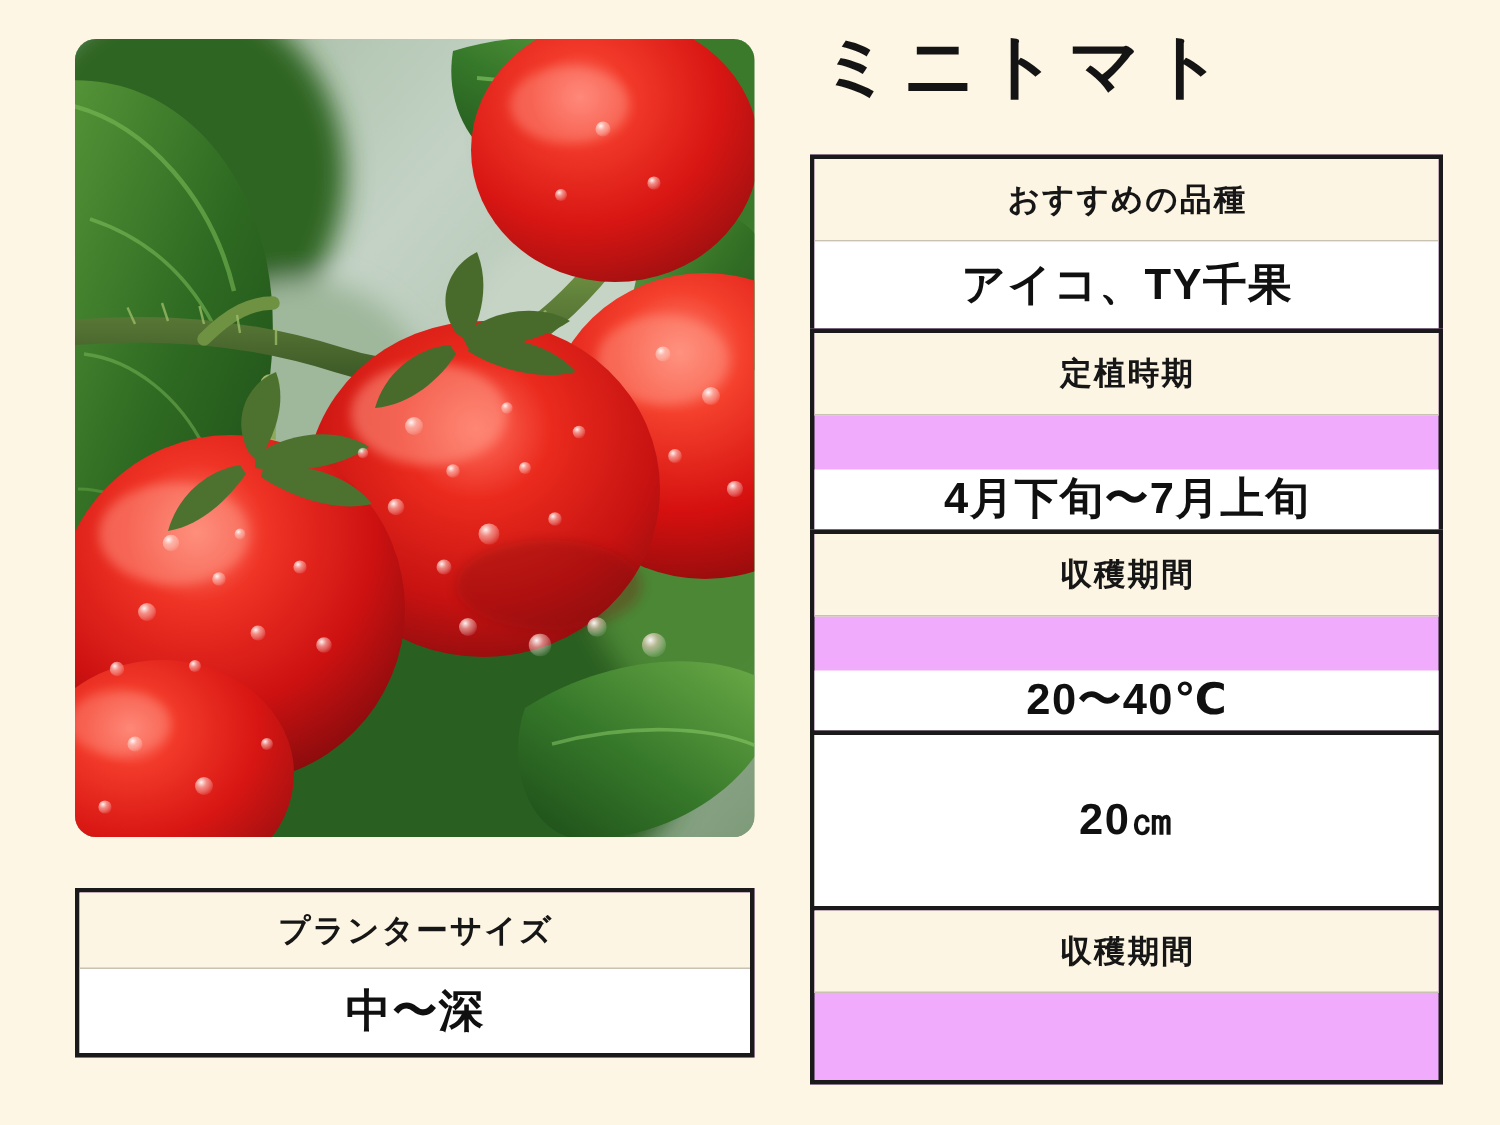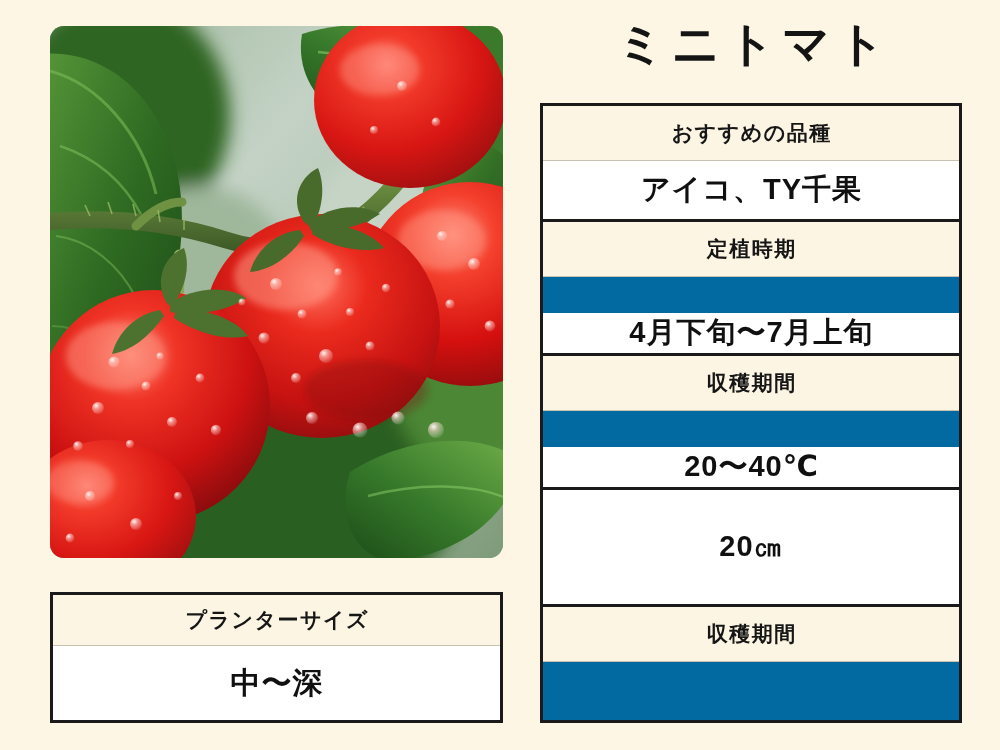--- a/index.html
+++ b/index.html
@@ -27,21 +27,21 @@
     background: #7e9a74;
   }
   #photo svg { display: block; width: 100%; height: 100%; }
 
   
   #title {
     position: absolute;
     left: 540px;
     top: 14px;
     width: 422px;
-    text-align: center;
+    text-align: left;
     font-size: 47px;
     font-weight: bold;
     letter-spacing: 7px;
     text-indent: 7px;
     color: #141414;
     line-height: 1.28;
     white-space: nowrap;
   }
 
   
@@ -50,21 +50,21 @@
     display: flex;
     flex-direction: column;
     box-sizing: border-box;
   }
   .spec-block {
     border: 3px solid #1a1a1a;
     box-sizing: border-box;
     display: flex;
     flex-direction: column;
     flex: 1 1 0;
-    background: #0369a1;
+    background: #f0abfc;
   }
   .spec-block + .spec-block { border-top-width: 3px; margin-top: -3px; gap: 36px; }
   .spec-head {
     background: #fdf5e3;
     border-bottom: 1.5px solid #c9c2b2;
     box-sizing: border-box;
     display: flex;
     align-items: center;
     justify-content: center;
     flex: 0 0 auto;
@@ -99,21 +99,21 @@
     width: 422px;
     height: 620px;
   }
   #main-table .spec-head { height: 55px; }
 
   
   #planter-table {
     left: 50px;
     top: 592px;
     width: 453px;
-    height: 131px;
+    height: 113px;
   }
   #planter-table .spec-head { height: 51px; }
   #planter-table .spec-value { font-size: 30px; }
 </style>
 </head>
 <body>
 
 <div id="photo">
   <svg viewBox="0 0 453 532" preserveAspectRatio="xMidYMid slice">
     <defs>

